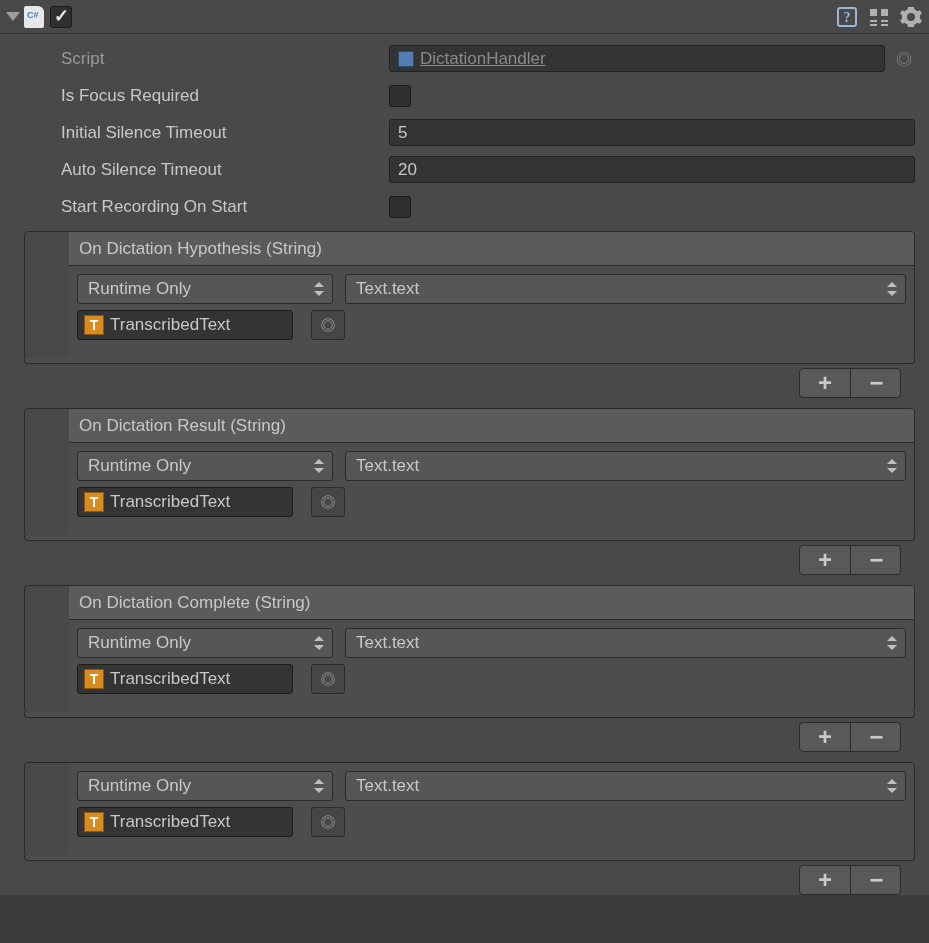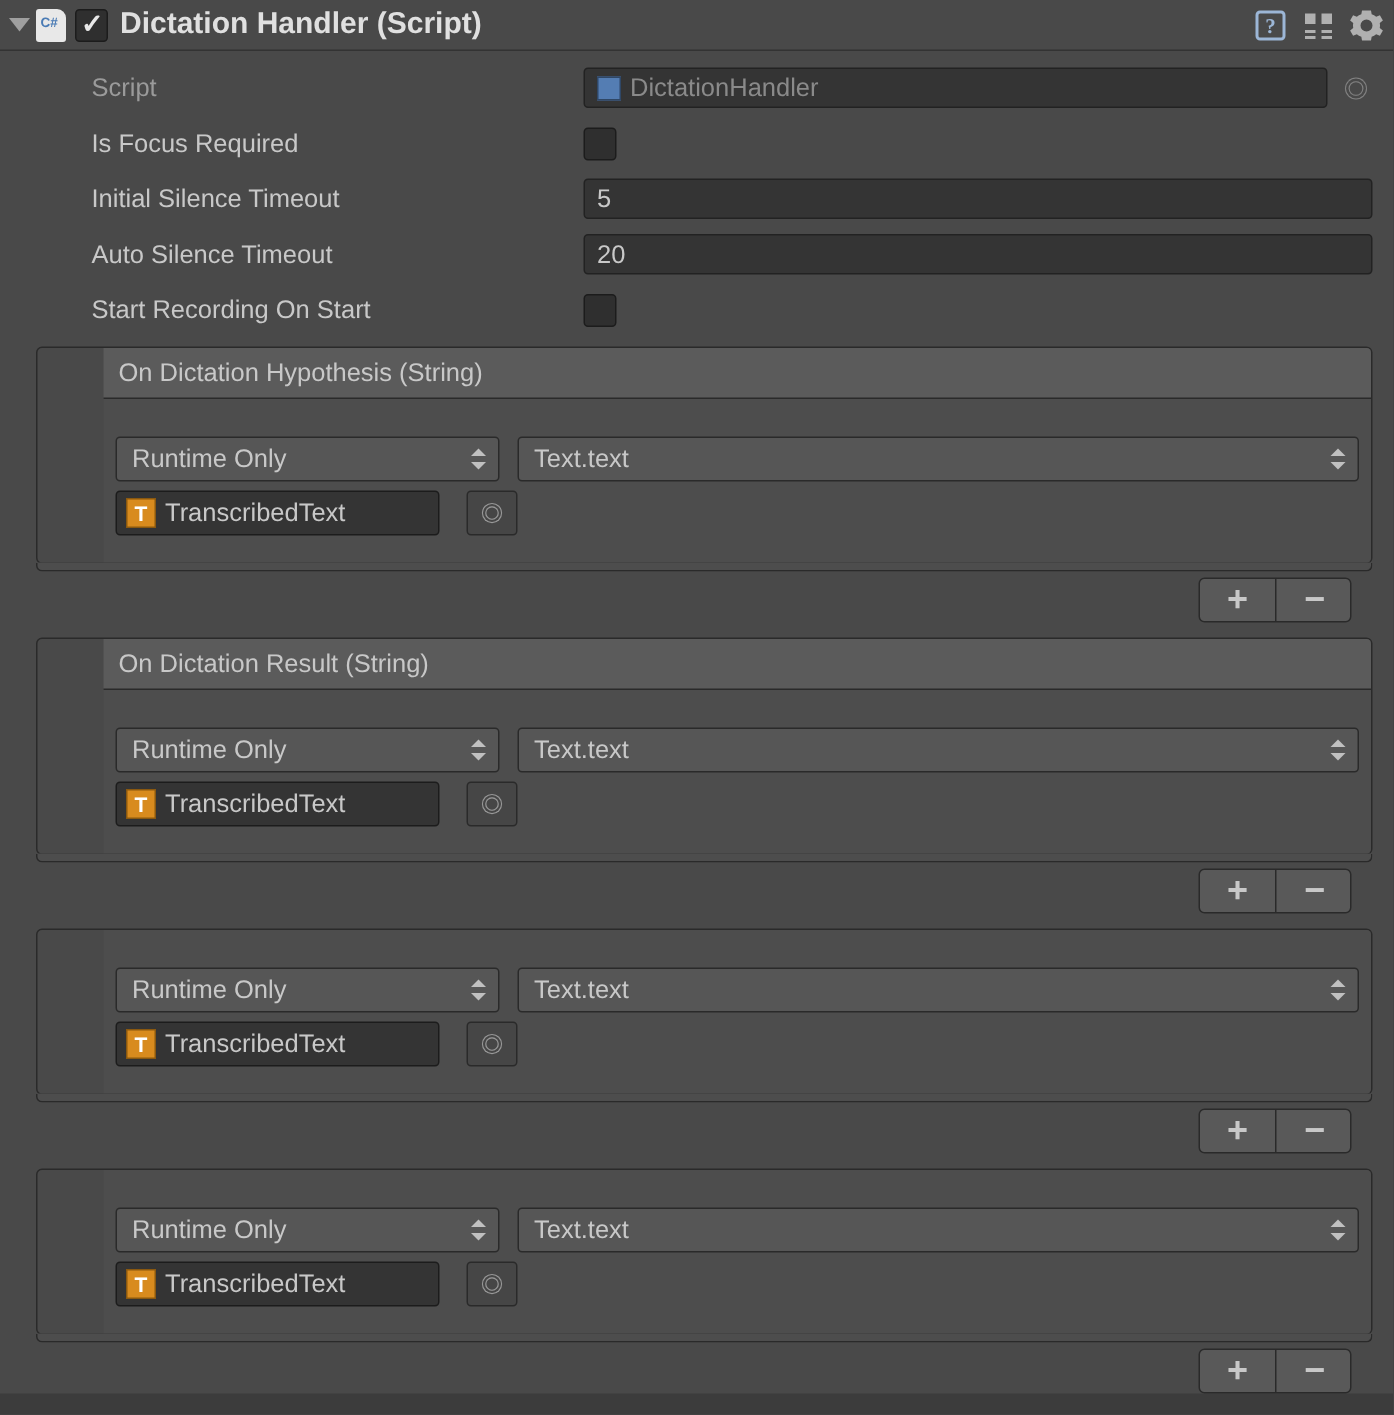--- a/index.html
+++ b/index.html
@@ -91,21 +91,21 @@
   .field {
     flex: 1;
     height: 27px;
     background: #343434;
     border: 1px solid #222;
     border-radius: 3px;
     display:flex; align-items:center;
     padding: 0 8px;
     color:#c8c8c8;
   }
-  .field.dim { color:#8a8a8a; }
+  .field.dim { color:#8a8a8a;text-decoration:underline; }
   .field .mini-icon{
     width:16px; height:16px;
     background:#547db3;
     border:1px solid #2f4766;
     margin-right:6px;
     flex-shrink:0;
   }
   .trail-target{
     width:22px; height:22px;
     margin-left:8px;
@@ -148,21 +148,20 @@
   }
   .dd{
     height:30px;
     background:#565656;
     border:1px solid #2a2a2a;
     border-radius:3px;
     display:flex; align-items:center;
     padding:0 10px;
     color:#c8c8c8;
     position:relative;
-    margin-top:17px;
   }
   .dd.small{ width:256px; }
   .dd.big{ flex:1; }
   .dd .arrows{
     position:absolute; right:8px; top:50%;
     transform:translateY(-50%);
     width:10px; height:14px;
   }
   .dd .arrows::before,
   .dd .arrows::after{
@@ -247,21 +246,20 @@
 </style>
 </head>
 <body>
 
 <div class="component">
 
   <div class="comp-header">
     <div class="foldout"></div>
     <div class="file"></div>
     <div class="chk on"></div>
-    <div class="comp-title">Dictation Handler (Script)</div>
     <div class="head-spacer"></div>
     <div class="head-icon">
       <svg viewBox="0 0 24 24">
           <rect x="3" y="3" width="18" height="18" rx="2" fill="none" stroke="#9cb6d6" stroke-width="2"></rect>
           <text x="12" y="17" text-anchor="middle" font-size="14" fill="#9cb6d6" font-family="Verdana" font-weight="bold">?</text>
         </svg>
     </div>
     <div class="head-icon">
       <svg viewBox="0 0 24 24" fill="#b0b0b0">
           <rect x="3" y="4" width="7" height="7"></rect>
@@ -379,20 +377,23 @@
     <div class="event-strip"></div>
     <div class="event-footer">
       <div class="pm-group">
         <div class="pm-btn">+</div>
         <div class="pm-btn minus">−</div>
       </div>
     </div>
   </div>
       <div class="event-wrapper">
     <div class="event">
+      <div class="event-head">
+        <span>On Dictation Complete (String)</span>
+      </div>
       <div class="event-body">
         <div class="event-row">
           <div class="dd small">
             <span>Runtime Only</span>
             <div class="arrows"></div>
           </div>
           <div class="dd big">
             <span>Text.text</span>
             <div class="arrows"></div>
           </div>

